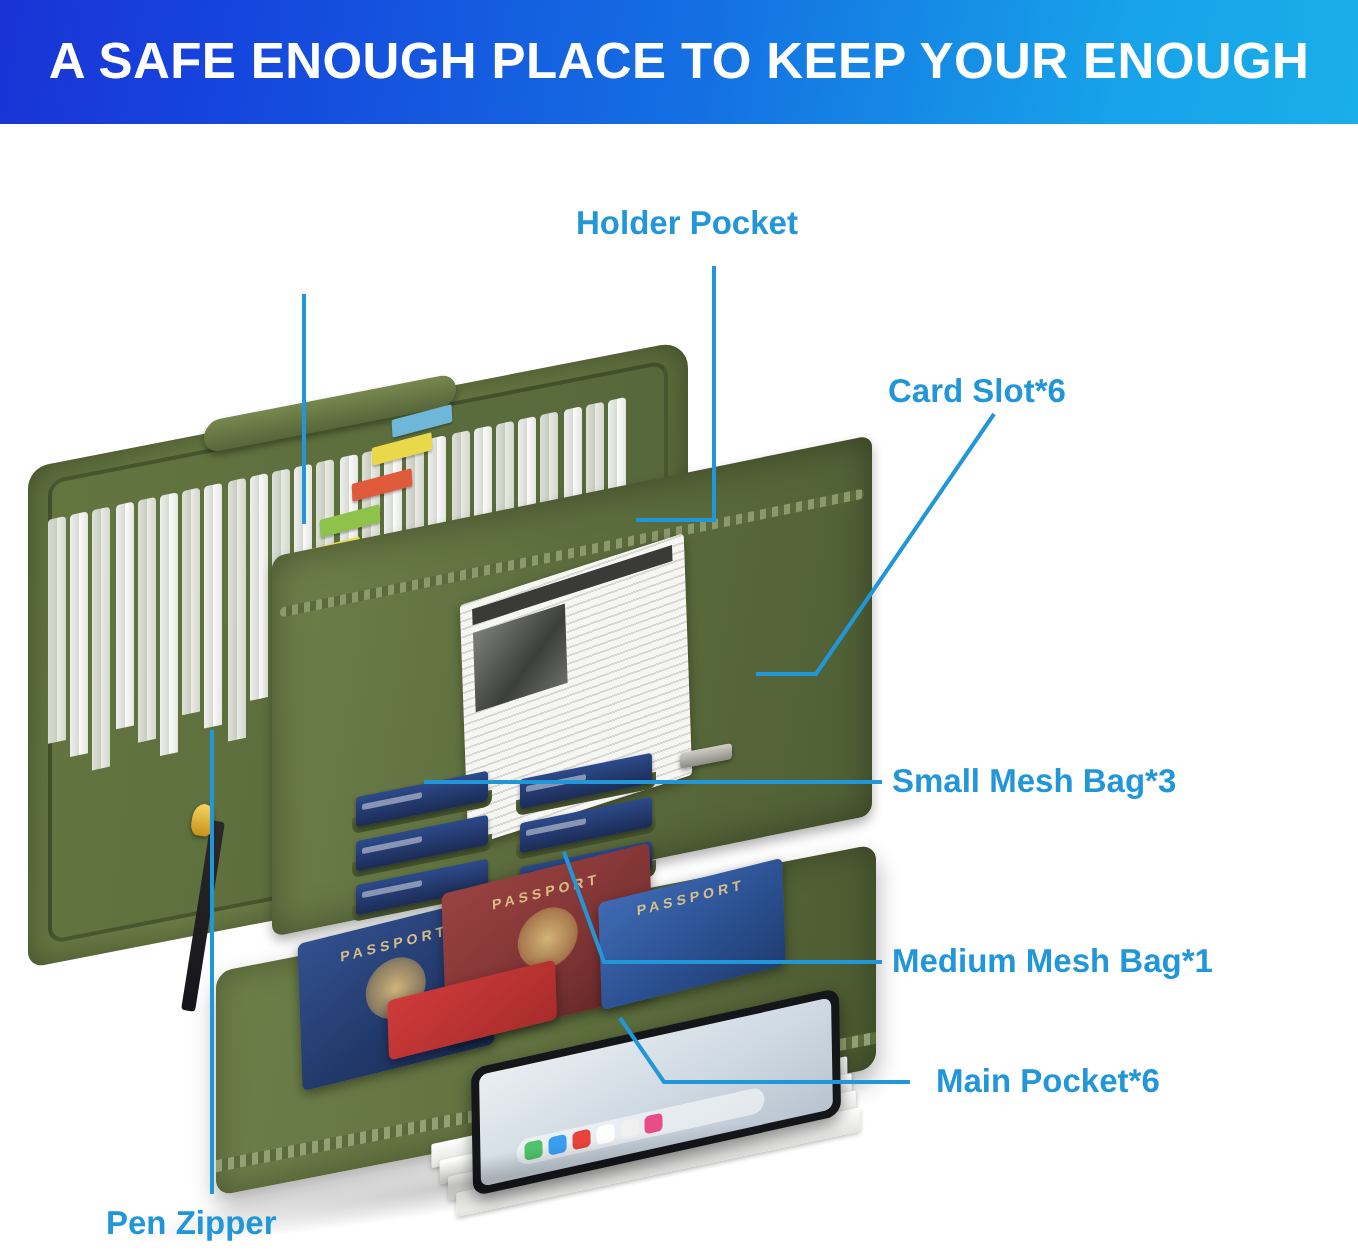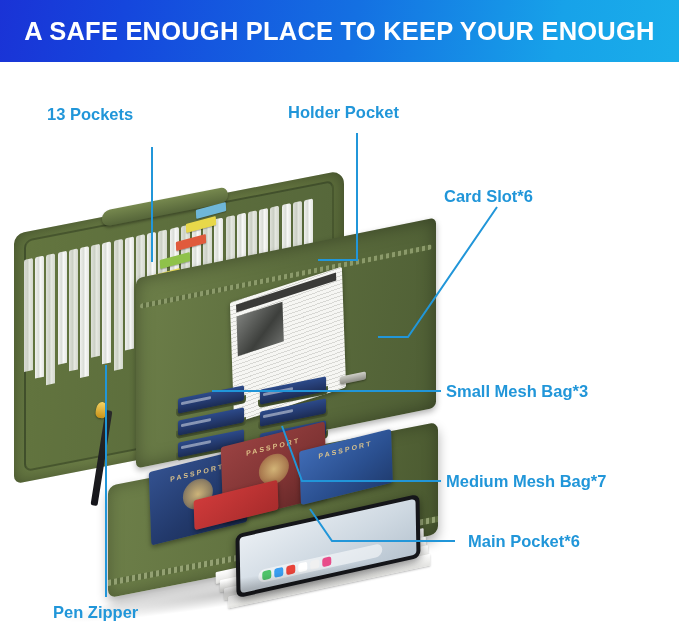--- a/index.html
+++ b/index.html
@@ -448,26 +448,25 @@
   <path d="M441 391 L212 391" stroke="#2196d9" stroke-width="2" fill="none"></path>
 
   <path d="M441 481 L302 481 L282 426" stroke="#2196d9" stroke-width="2" fill="none"></path>
 
   <path d="M455 541 L332 541 L310 509" stroke="#2196d9" stroke-width="2" fill="none"></path>
 
   <path d="M106 365 L106 597" stroke="#2196d9" stroke-width="2" fill="none"></path>
 </svg>
 
 <div class="label two-line" style="left:47px; top:104px;">
-  <div>13 Pockets</div>
 </div>
 
 <div class="label" style="left:288px; top:102px;">Holder Pocket</div>
 
 <div class="label" style="left:444px; top:186px;">Card Slot*6</div>
 
 <div class="label" style="left:446px; top:381px;">Small Mesh Bag*3</div>
 
-<div class="label" style="left:446px; top:471px;">Medium Mesh Bag*7</div>
+<div class="label" style="left:446px; top:471px;">Medium Mesh Bag*1</div>
 
 <div class="label" style="left:468px; top:531px;">Main Pocket*6</div>
 
 <div class="label" style="left:53px; top:602px;">Pen Zipper</div>
 
 </body></html>

